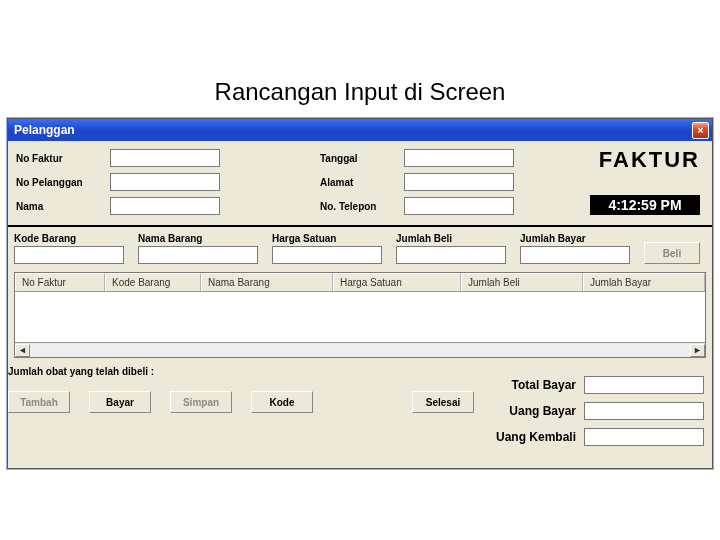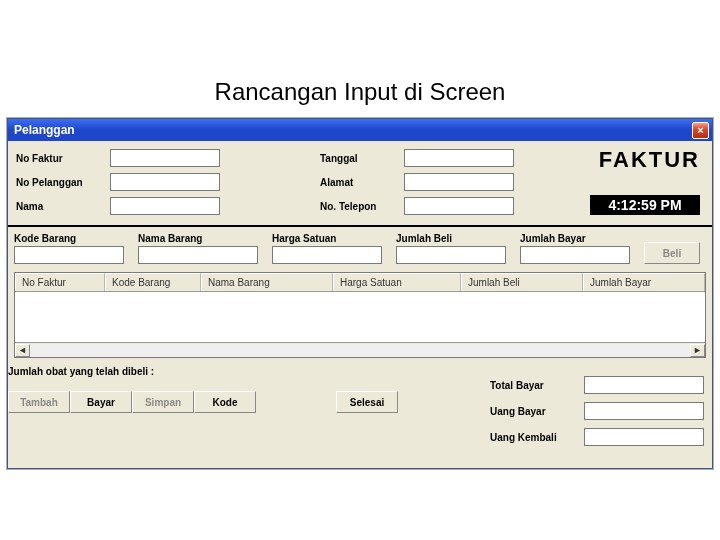--- a/index.html
+++ b/index.html
@@ -147,37 +147,37 @@
   .hscroll .ar{width:15px;height:13px;background:#ece9d8;border:1px solid #888;border-top-color:#fff;border-left-color:#fff;display:flex;align-items:center;justify-content:center;font-size:9px;color:#333;}
   .hscroll .track{flex:1;background:#efefef;height:13px;position:relative;}
   .hscroll .ar.right{margin-left:auto;}
   .summary-area{
     background:#ece9d8;
     padding:8px 8px 8px 0;
     position:relative;
     min-height:110px;
   }
   .jumlah-obat{font-weight:bold;font-size:10px;margin-bottom:14px;}
-  .btn-row{display:flex;gap:0;align-items:center;}
+  .btn-row{display:flex;gap:19px;align-items:center;}
   .wbtn{
     height:22px;width:62px;
     background:#ece9d8;
     border:1px solid #888;border-top-color:#fff;border-left-color:#fff;
     font-size:10px;font-weight:bold;color:#000;
     cursor:pointer;
   }
   .wbtn.disabled{color:#8a8a8a;}
   .wbtn.selesai{margin-left:80px;}
   .totals{
     position:absolute;
     right:8px;top:18px;
     display:flex;flex-direction:column;gap:8px;
   }
   .totals .trow{display:flex;align-items:center;gap:8px;justify-content:flex-end;}
-  .totals .tlbl{font-weight:bold;font-size:10px;width:86px;text-align:left;}
+  .totals .tlbl{font-weight:bold;font-size:12px;width:86px;text-align:right;}
   .totals .tinp{border:1px solid #7a7a7a;background:#fff;height:18px;width:120px;}
 </style>
 </head>
 <body>
 
 <div class="slide-title">Rancangan Input di Screen</div>
 
 <div class="window">
 
   <div class="titlebar">

